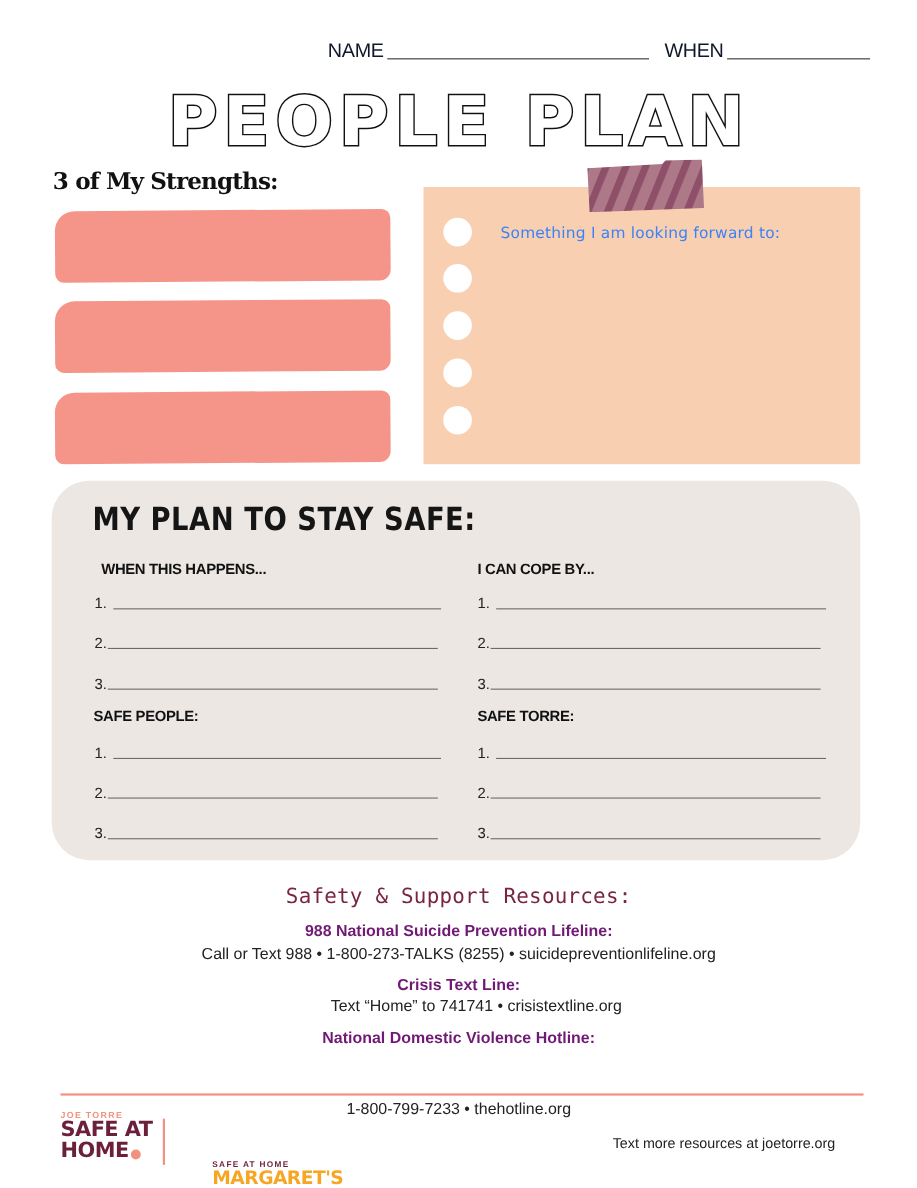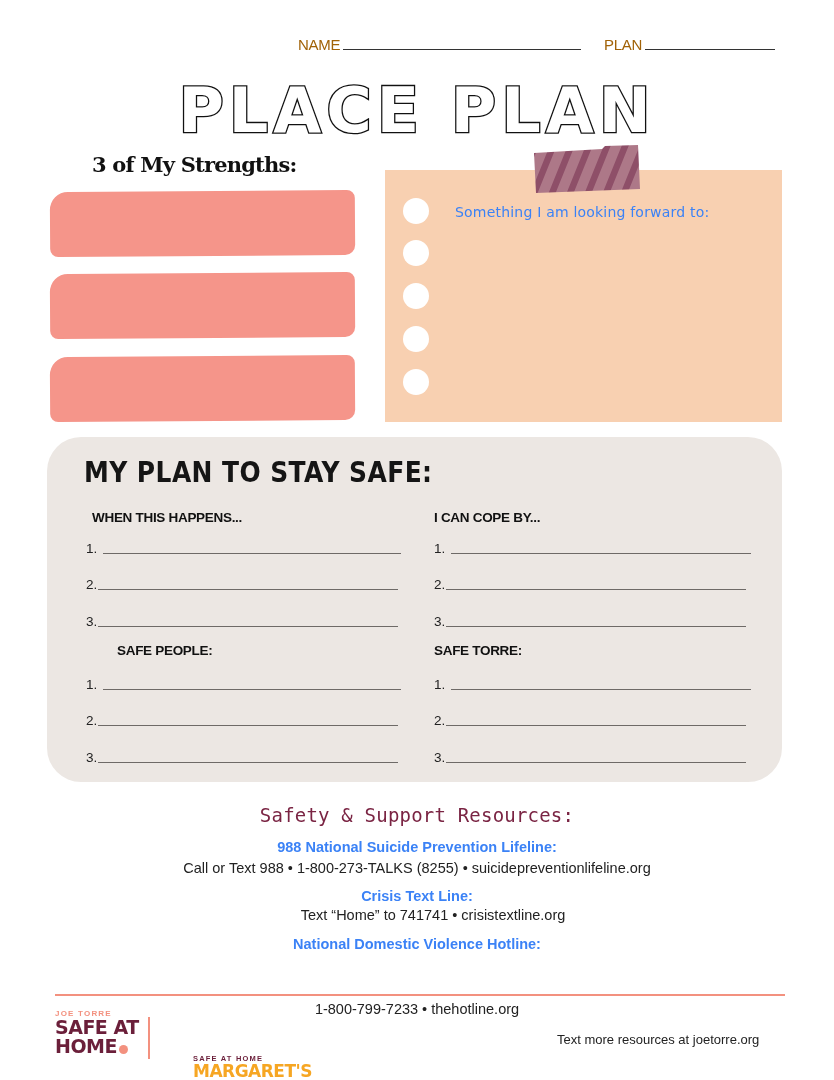--- a/index.html
+++ b/index.html
@@ -3,34 +3,34 @@
   <meta charset="utf-8">
   <style>
     html, body { margin: 0; padding: 0; }
     body {
       width: 834px; height: 1080px; background: #ffffff; position: relative; overflow: hidden;
       font-family: "Liberation Sans", sans-serif; color: #1a1a1a;
     }
     .abs { position: absolute; }
 
     
-    .field-label { font-size: 15px; color: #a16207; letter-spacing: -0.3px; }
+    .field-label { font-size: 18px; color: #0f172a; letter-spacing: -0.3px; }
     .field-line { border-bottom: 1px solid #333; height: 0; }
 
     
     .title {
       left: 0; width: 834px; top: 74px; text-align: center;
       font-family: "DejaVu Sans", sans-serif; font-weight: bold; font-size: 62px; letter-spacing: 5px;
       color: #ffffff; -webkit-text-stroke: 2.6px #111; paint-order: stroke fill;
     }
 
     
     .strengths-heading {
       left: 48px; top: 152px; font-family: "DejaVu Serif", serif; font-weight: bold;
-      font-size: 21px; letter-spacing: -0.8px; color: #111; margin-left: 44px;
+      font-size: 21px; letter-spacing: -0.8px; color: #111;
     }
     .strength-bar { position: absolute; background: #f5958a; }
 
     
     .forward-card { left: 385px; top: 170px; width: 397px; height: 252px; background: #f8d0b1; }
     .tape-wrap { left: 532px; top: 145px; width: 108px; height: 48px; }
     .hole { position: absolute; width: 26px; height: 26px; border-radius: 50%; background: #fff; left: 403px; }
     .forward-label {
       left: 455px; top: 204px; font-family: "DejaVu Sans", sans-serif; font-size: 14px;
       color: #3b82f6; letter-spacing: 0.2px;
@@ -45,42 +45,42 @@
     .section-label { position: absolute; font-weight: bold; font-size: 13.5px; color: #111; letter-spacing: -0.3px; }
     .line-row { position: absolute; height: 18px; display: flex; align-items: flex-end; }
     .line-num { font-size: 13.5px; color: #222; line-height: 14px; }
     .line-blank { border-bottom: 1px solid #6e6a67; height: 0; margin-bottom: 2px; }
 
     
     .res-heading {
       left: 0; width: 834px; top: 804px; text-align: center; font-family: "DejaVu Sans Mono", monospace;
       font-size: 19px; color: #7a2443; letter-spacing: 0.2px;
     }
-    .res-title { left: 0; width: 834px; text-align: center; font-weight: bold; font-size: 14.5px; color: #3b82f6; }
+    .res-title { left: 0; width: 834px; text-align: center; font-weight: bold; font-size: 14.5px; color: #701a75; }
     .res-text { left: 0; width: 834px; text-align: center; font-size: 14.5px; color: #222; }
 
     
     .footer-rule { left: 55px; top: 994px; width: 730px; height: 2px; background: #f3917f; }
     .logo-small { font-size: 8px; letter-spacing: 1.2px; font-weight: bold; }
     .logo-big { font-family: "DejaVu Sans", sans-serif; font-weight: bold; font-size: 19px; line-height: 19px; letter-spacing: -0.5px; }
     .footer-link { left: 557px; top: 1032px; font-size: 13px; color: #222; }
   </style>
 </head>
 <body>
 
 <div class="abs" style="left:298px; top:36px; display:flex; align-items:flex-end;">
   <span class="field-label">NAME</span>
   <span class="field-line" style="width:238px; margin-left:3px; margin-bottom:3px;"></span>
 </div>
 <div class="abs" style="left:604px; top:36px; display:flex; align-items:flex-end;">
-  <span class="field-label">PLAN</span>
+  <span class="field-label">WHEN</span>
   <span class="field-line" style="width:130px; margin-left:3px; margin-bottom:3px;"></span>
 </div>
 
-<div class="abs title">PLACE PLAN</div>
+<div class="abs title">PEOPLE PLAN</div>
 
 <div class="abs strengths-heading">3 of My Strengths:</div>
 <div class="strength-bar" style="left:50px; top:191px; width:305px; height:65px; border-radius:18px 8px 10px 8px; transform: rotate(-0.4deg);"></div>
 <div class="strength-bar" style="left:50px; top:273px; width:305px; height:65px; border-radius:18px 8px 10px 8px; transform: rotate(-0.4deg);"></div>
 <div class="strength-bar" style="left:50px; top:356px; width:305px; height:65px; border-radius:18px 8px 10px 8px; transform: rotate(-0.4deg);"></div>
 
 <div class="abs forward-card"></div>
 <div class="hole" style="top:198px;"></div>
 <div class="hole" style="top:240px;"></div>
 <div class="hole" style="top:283px;"></div>
@@ -123,21 +123,21 @@
   </div>
 <div class="line-row" style="left:434px; top:574px;">
     <span class="line-num">2.</span>
     <span class="line-blank" style="width:300px; margin-left:1px;"></span>
   </div>
 <div class="line-row" style="left:434px; top:611px;">
     <span class="line-num">3.</span>
     <span class="line-blank" style="width:300px; margin-left:1px;"></span>
   </div>
 
-<div class="section-label" style="left:85px; top:643px;margin-left:32px;">SAFE PEOPLE:</div>
+<div class="section-label" style="left:85px; top:643px;">SAFE PEOPLE:</div>
 <div class="line-row" style="left:86px; top:674px;">
     <span class="line-num">1.</span>
     <span class="line-blank" style="width:298px; margin-left:6px;"></span>
   </div>
 <div class="line-row" style="left:86px; top:710px;">
     <span class="line-num">2.</span>
     <span class="line-blank" style="width:300px; margin-left:1px;"></span>
   </div>
 <div class="line-row" style="left:86px; top:747px;">
     <span class="line-num">3.</span>

